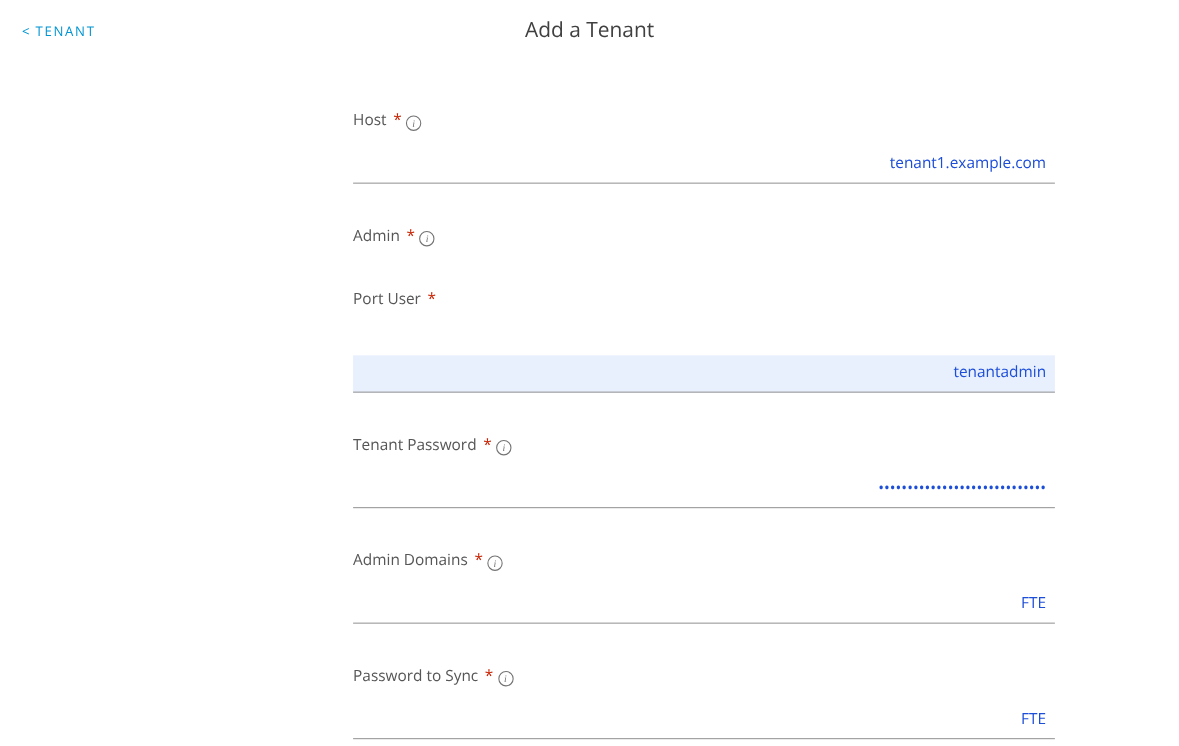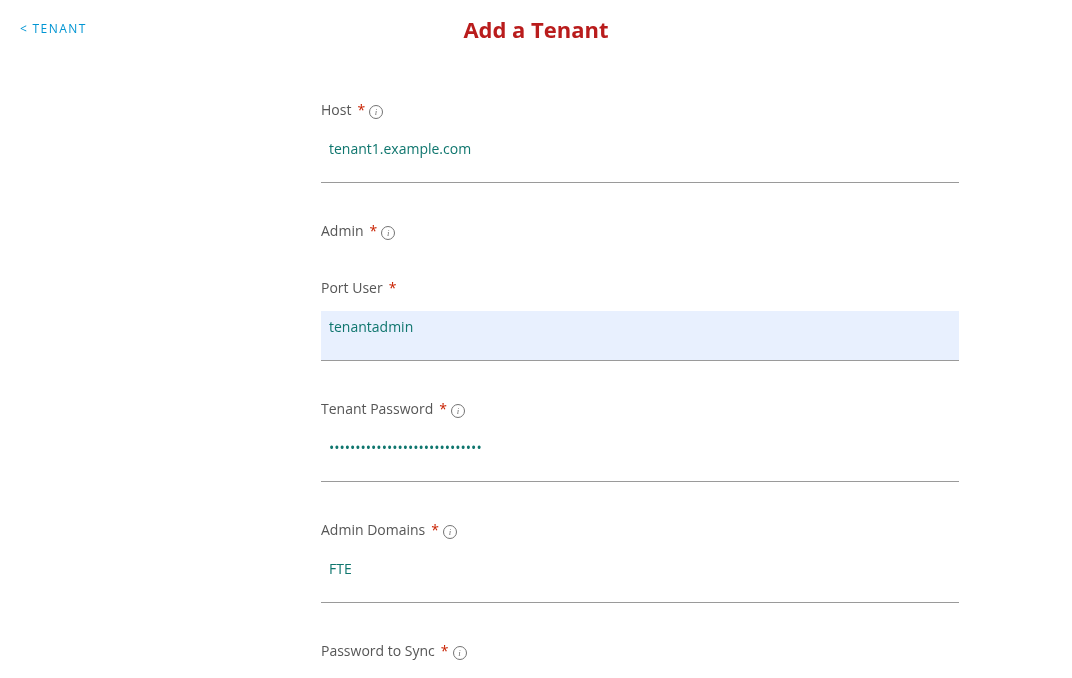--- a/index.html
+++ b/index.html
@@ -30,23 +30,23 @@
     .breadcrumb-chevron {
       margin-right: 4px;
       display: inline-block;
     }
     .page-title {
       position: absolute;
       top: 14px;
       left: 0;
       right: 0;
       text-align: center;
-      font-size: 22px;
-      font-weight: 700;
-      color: #b91c1c;
+      font-size: 19px;
+      font-weight: 400;
+      color: #404040;
     }
     .form-container {
       position: absolute;
       top: 100px;
       left: 321px;
       width: 638px;
     }
     .form-group {
       margin-bottom: 38px;
     }
@@ -75,29 +75,31 @@
       line-height: 1;
       color: #737373;
       font-style: italic;
       font-family: serif;
       cursor: help;
     }
     .form-input {
       width: 100%;
       border: none;
       border-bottom: 1px solid #9a9a9a;
-      padding: 6px 8px 24px 8px;
+      padding: 6px 8px 8px 8px;
       font-size: 14px;
-      color: #0f766e;
+      color: #1d4ed8;
       background: transparent;
       outline: none;
       font-family: inherit;
+      text-align: right;
     }
     .form-input.highlighted {
       background: #e8f0fe;
+      margin-top: 28px;
     }
   </style>
 </head>
 <body>
 
 <div class="breadcrumb">
   <span class="breadcrumb-chevron">&lt;</span>
   <span>TENANT</span>
 </div>
 

